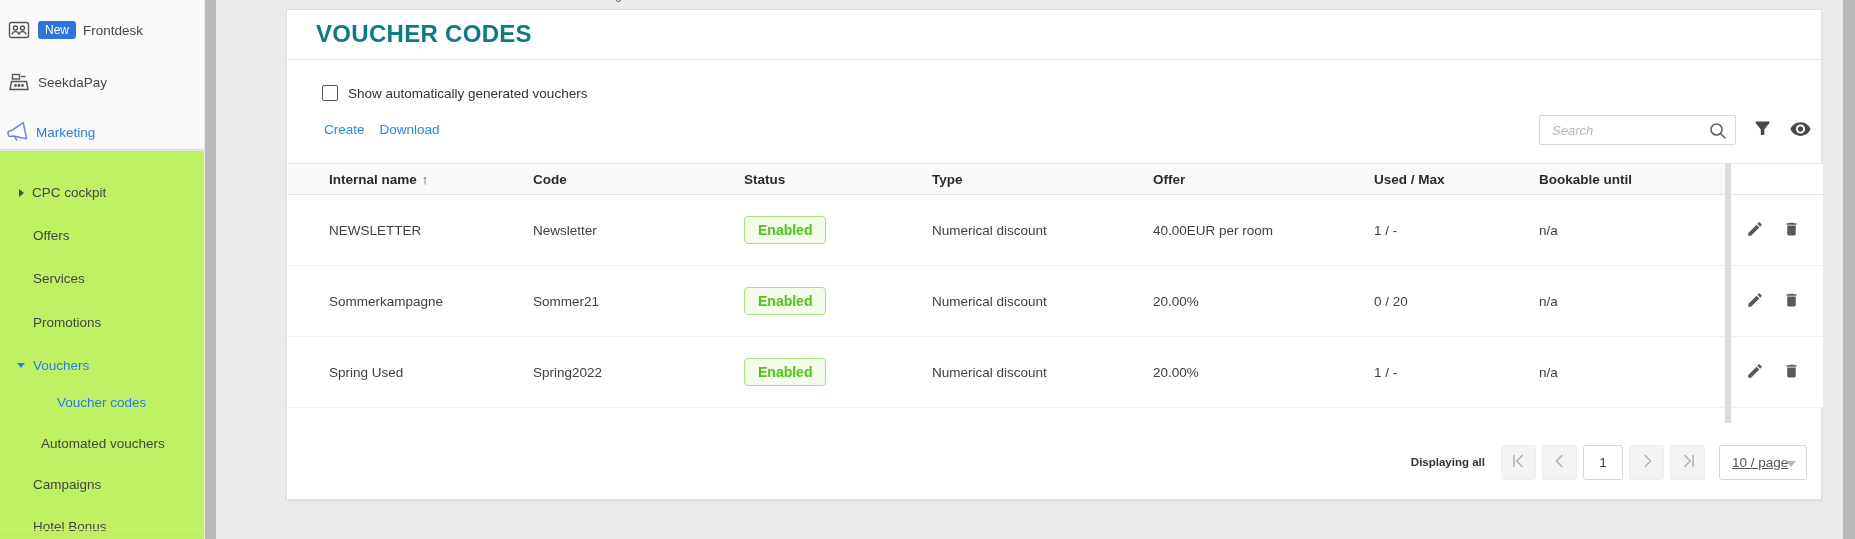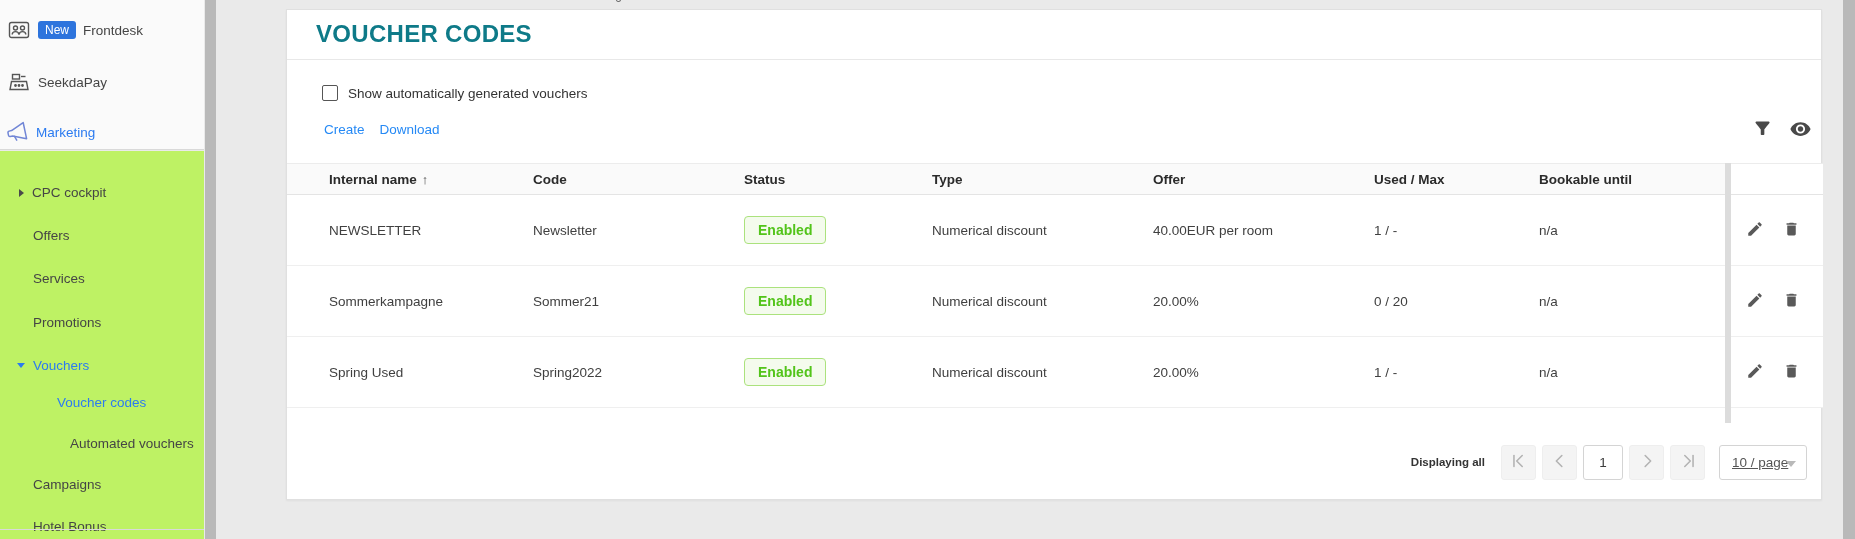--- a/index.html
+++ b/index.html
@@ -132,21 +132,21 @@
       <div class="side-item" style="left:33px; top:152px;">
         <span>Promotions</span>
       </div>
       <div class="side-item blue" style="left:17px; top:195px;">
         <span class="caret-down"></span>
         <span>Vouchers</span>
       </div>
       <div class="side-item blue" style="left:57px; top:232px;">
         <span>Voucher codes</span>
       </div>
-      <div class="side-item" style="left:70px; top:273px;">
+      <div class="side-item" style="left:41px; top:273px;">
         <span>Automated vouchers</span>
       </div>
       <div class="side-item" style="left:33px; top:314px;">
         <span>Campaigns</span>
       </div>
       <div class="side-item" style="left:33px; top:356px;">
         <span>Hotel Bonus</span>
       </div>
     </div>
     <div class="side-divider-bottom"></div>
@@ -161,20 +161,29 @@
     <div class="checkbox-row">
       <div class="checkbox-box"></div>
       <span class="checkbox-label">Show automatically generated vouchers</span>
     </div>
 
     <div class="links-row">
       <a class="link">Create</a>
       <a class="link">Download</a>
     </div>
 
+    <div class="search-box">
+      <input class="search-input" type="text" placeholder="Search" style="">
+      <span class="search-mag">
+        <svg width="18" height="18" viewBox="0 0 18 18" fill="none" stroke="#5f5f5f" stroke-width="1.6" stroke-linecap="round">
+          <circle cx="7.5" cy="7.5" r="5.5"></circle>
+            <line x1="11.7" y1="11.7" x2="16" y2="16"></line>
+        </svg>
+      </span>
+    </div>
 
     <button class="icon-btn btn-filter">
       <span>
         <svg width="21" height="21" viewBox="0 0 24 24" fill="#494949">
           <path d="M4.2 5.6C6.3 8.2 10 13 10 13v5.5c0 .4.3.8.8.8h2.5c.4 0 .8-.3.8-.8V13s3.7-4.8 5.8-7.4c.5-.7 0-1.6-.8-1.6H5c-.8 0-1.3.9-.8 1.6z"></path>
         </svg>
       </span>
     </button>
     <button class="icon-btn btn-eye">
       <span>

